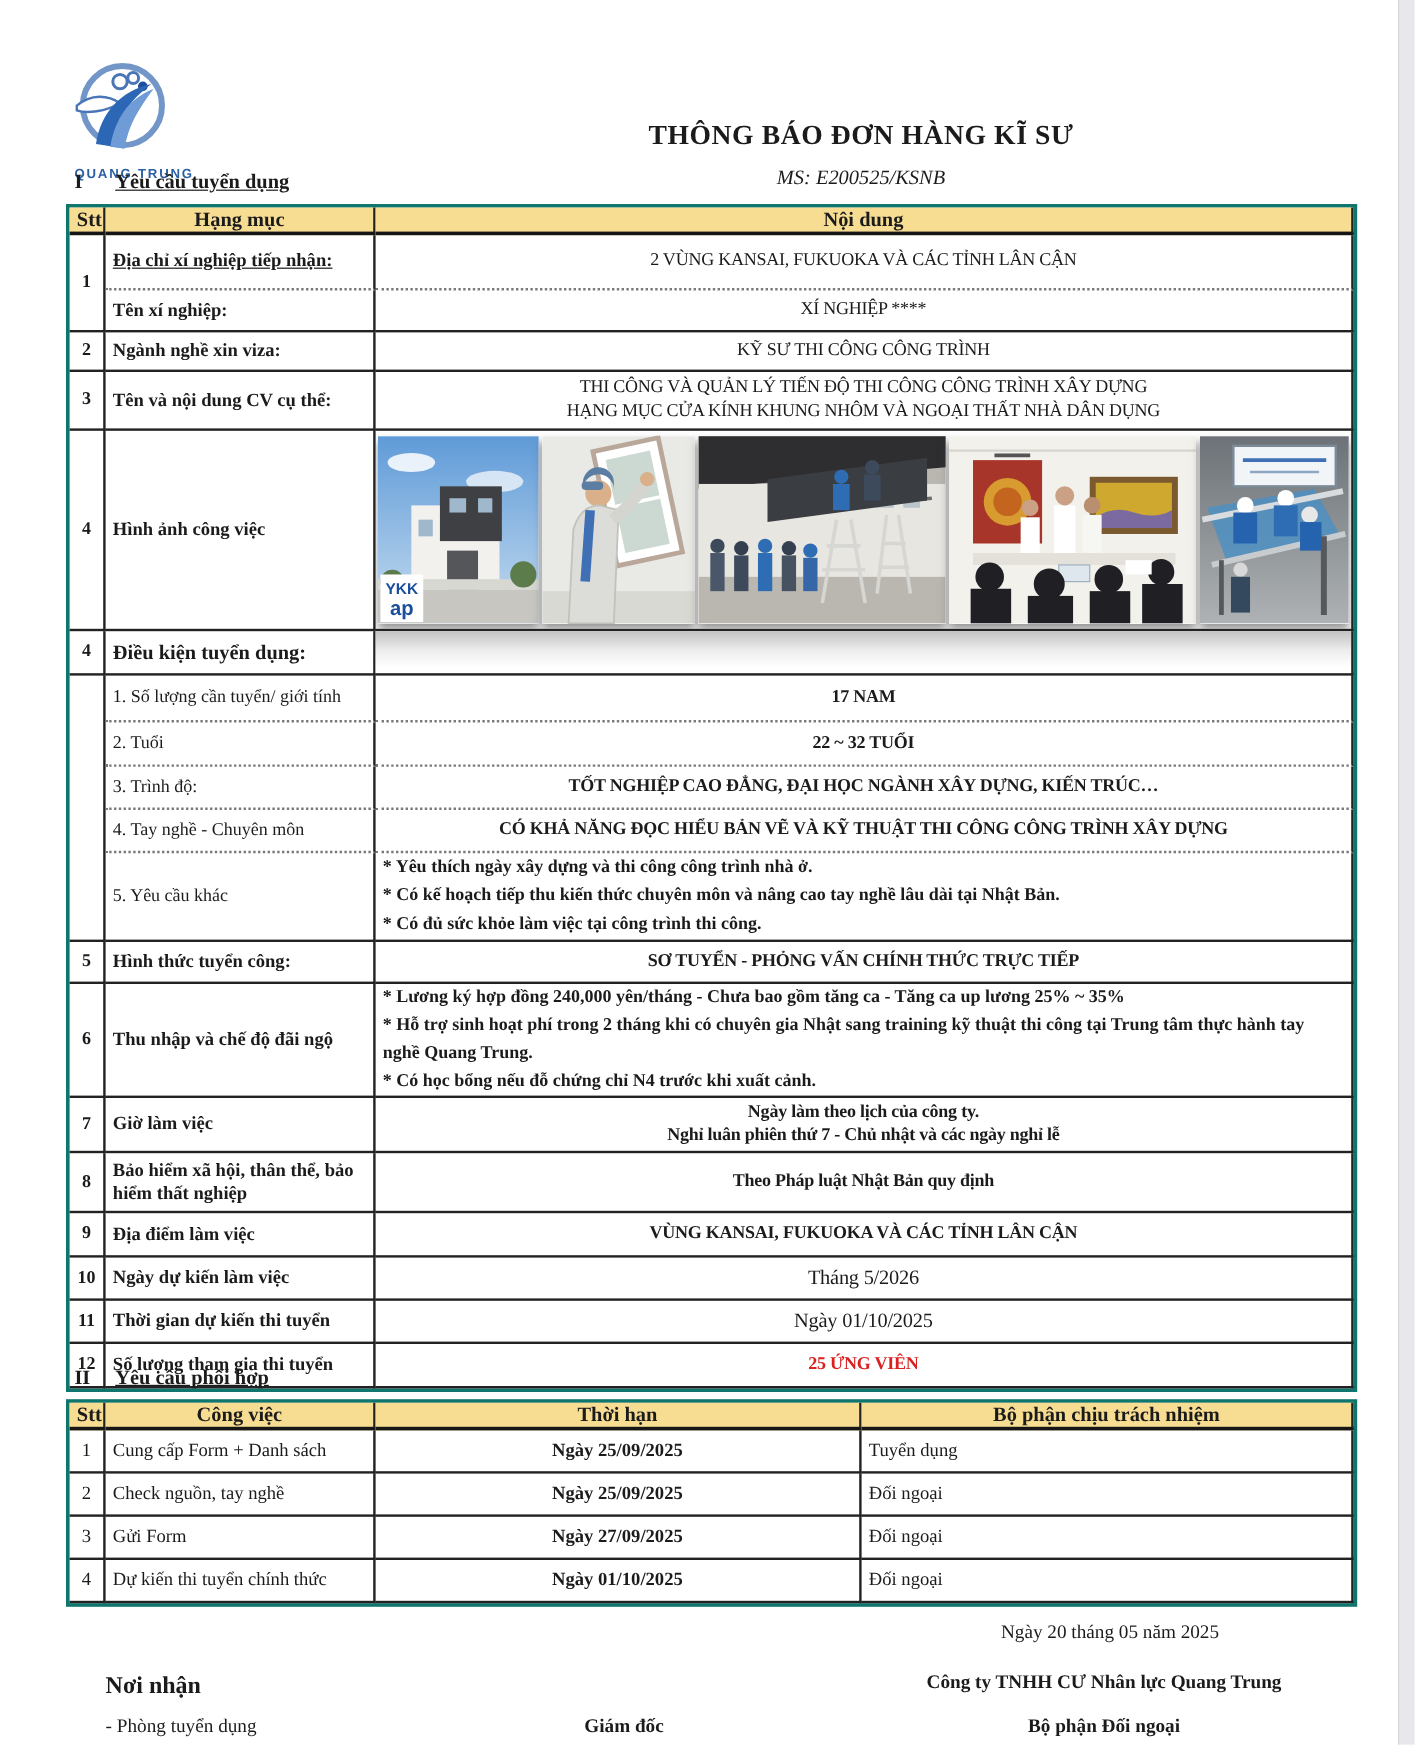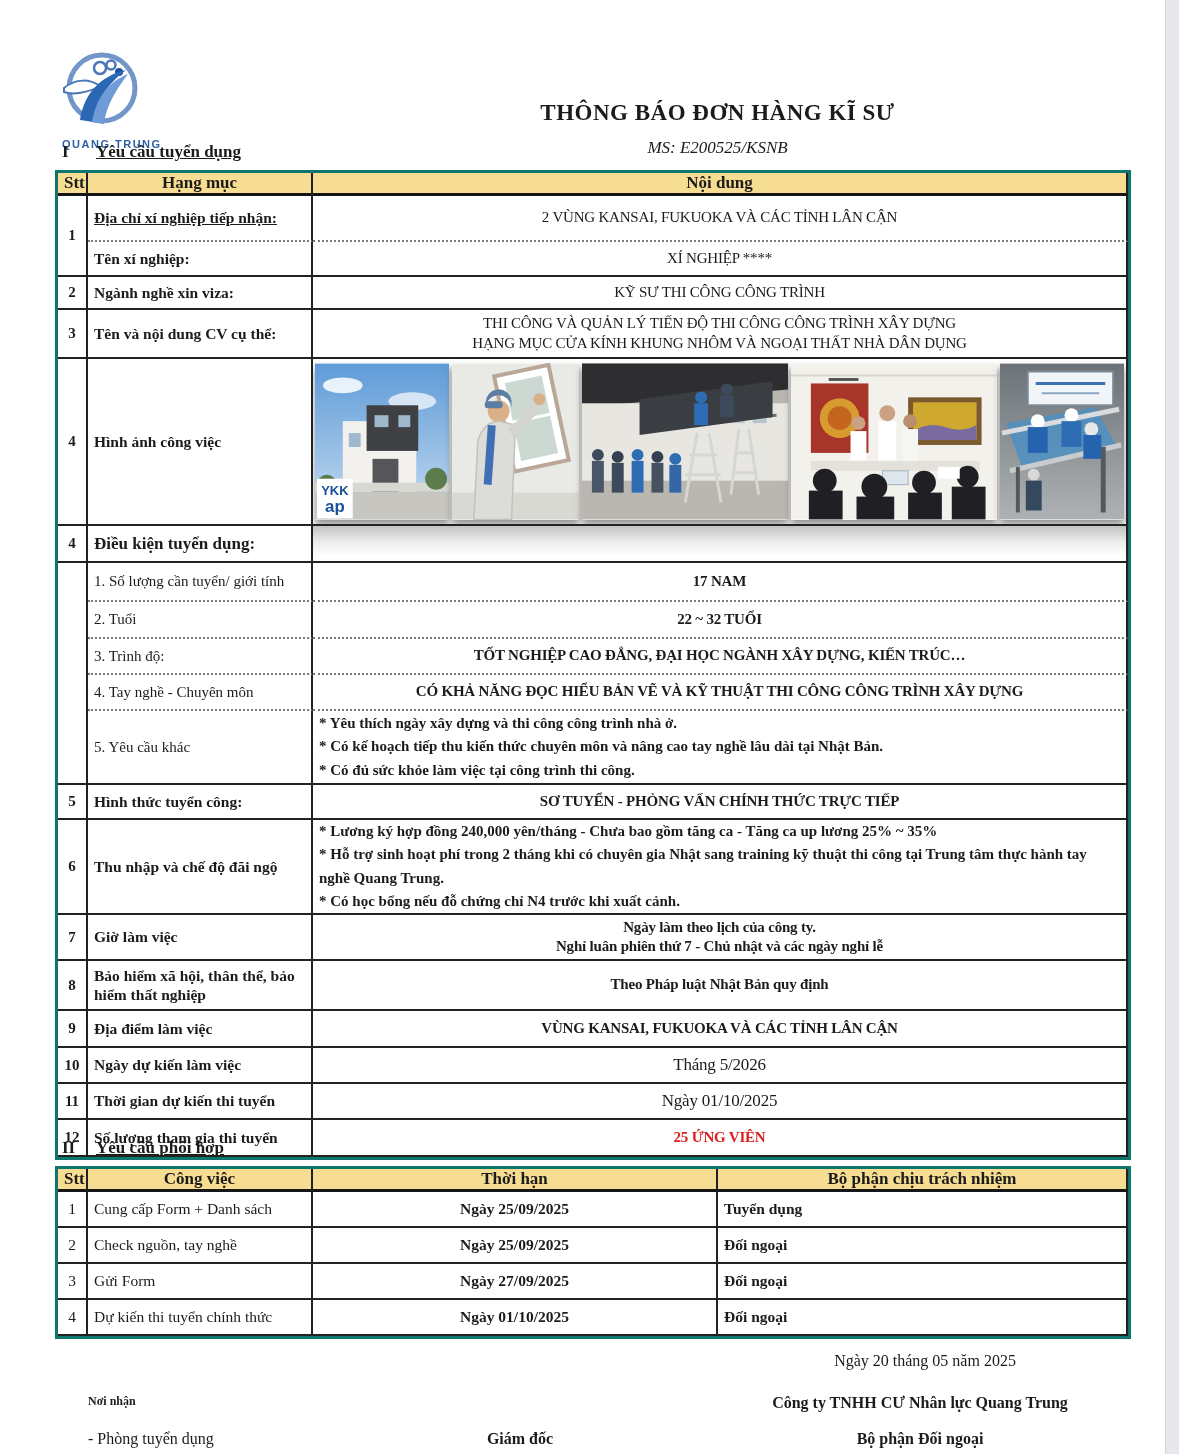--- a/index.html
+++ b/index.html
@@ -37,28 +37,28 @@
   .bullets{font-weight:bold;font-size:15px;line-height:1.55;text-align:left;}
   
   .rh-1a td{height:44px;} .rh-1b td{height:33px;} .rh-2 td{height:31px;} .rh-3 td{height:47px;}
   .rh-img td{height:161px;} .rh-4b td{height:35px;}
   .rh-c1 td{height:37px;} .rh-c2 td{height:35px;} .rh-c3 td{height:34px;} .rh-c4 td{height:34px;} .rh-c5 td{height:72px;}
   .rh-5 td{height:33px;} .rh-6 td{height:90px;} .rh-7 td{height:44px;} .rh-8 td{height:48px;}
   .rh-9 td{height:35px;} .rh-10 td{height:34px;} .rh-11 td{height:34px;} .rh-12 td{height:35px;}
   .t2 td{height:34px;font-size:15.5px;}
   .t2 .task{font-weight:normal;}
   .t2 .deadline{text-align:center;font-weight:bold;}
-  .t2 .dept{font-weight:bold;margin-left:42px;}
+  .t2 .dept{font-weight:normal;margin-left:42px;}
   .shadow-cell{background:linear-gradient(180deg,#c3c3c3 0%,#ececec 45%,#ffffff 85%);}
   
   .photos{display:flex;gap:3px;padding:2px 0;}
   .photos svg{display:block;box-shadow:0 5px 7px rgba(60,60,60,.55);}
   
   .f-date{position:absolute;left:760px;width:330px;top:1352px;text-align:center;font-size:16px;}
-  .f-noinhan{position:absolute;left:88px;top:1394px;font-size:12px;font-weight:bold;}
+  .f-noinhan{position:absolute;left:88px;top:1394px;font-size:20px;font-weight:bold;}
   .f-company{position:absolute;left:740px;width:360px;top:1394px;text-align:center;font-size:16px;font-weight:bold;}
   .f-phong{position:absolute;left:88px;top:1430px;font-size:16px;}
   .f-giamdoc{position:absolute;left:420px;width:200px;top:1430px;text-align:center;font-size:16px;font-weight:bold;}
   .f-bophan{position:absolute;left:740px;width:360px;top:1430px;text-align:center;font-size:16px;font-weight:bold;}
 </style>
 </head>
 <body>
 
 <div class="edge-strip"></div>
 

